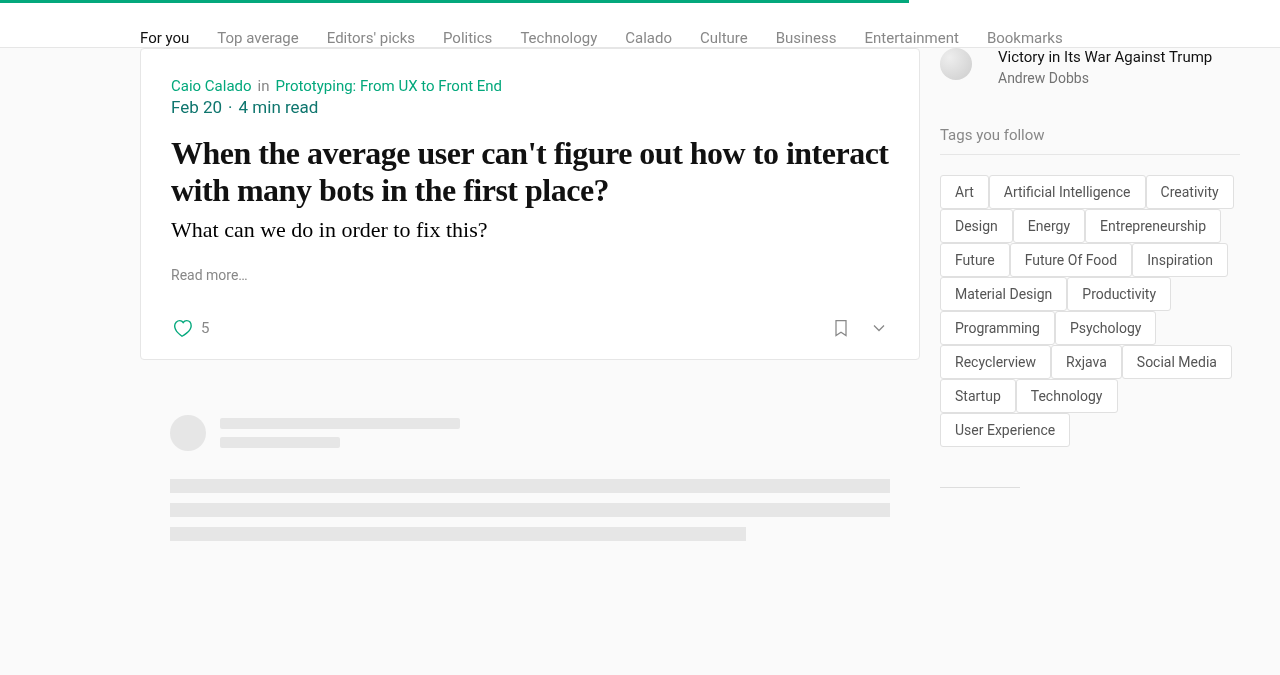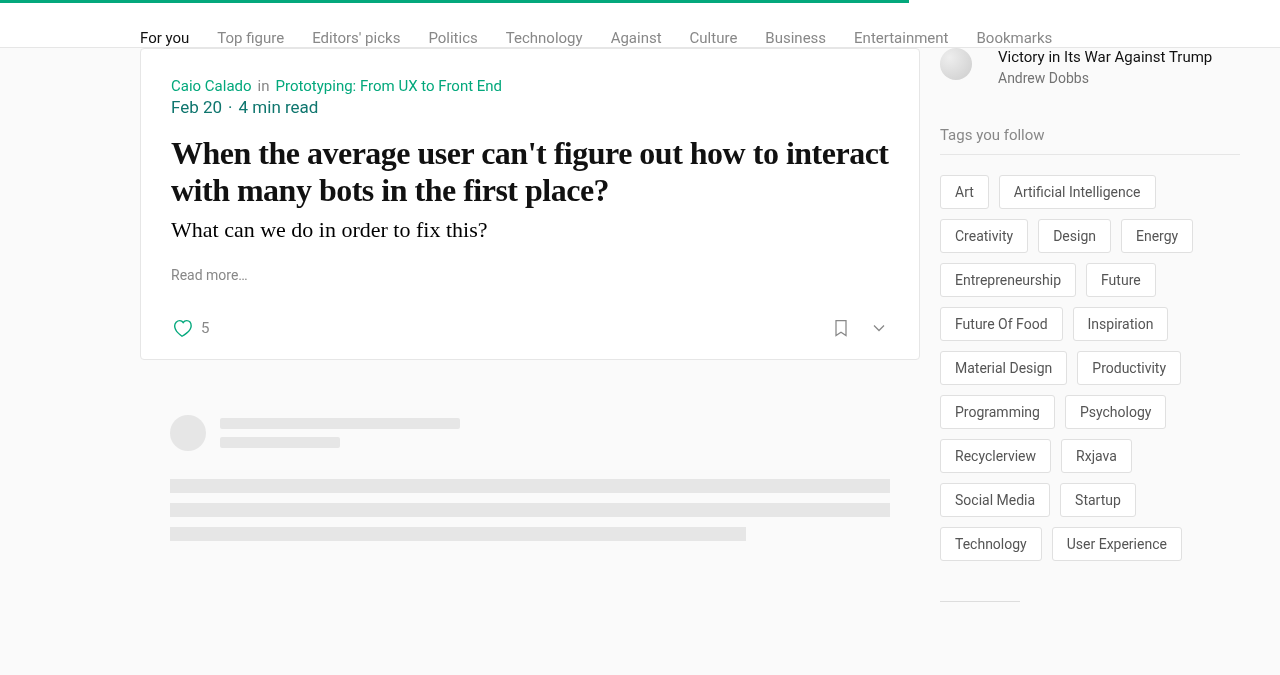--- a/index.html
+++ b/index.html
@@ -34,37 +34,37 @@
 .ph-stack{display:flex;flex-direction:column;gap:8px}
 .ph-line{height:11px;background:#e6e6e6;border-radius:2px}
 .ph-long{width:240px}
 .ph-med{width:120px}
 .ph-block{height:14px;background:#e6e6e6;margin-bottom:10px}
 .reading-item{display:flex;gap:26px;margin-bottom:16px}
 .r-avatar{width:32px;height:32px;border-radius:50%;background:#ddd;flex-shrink:0;background-image:radial-gradient(circle at 30% 30%,#eee,#ccc)}
 .r-title{font-size:15px;color:#111;line-height:1.3}
 .r-author{font-size:14px;color:#737373;margin-top:2px}
 .sec-title{font-size:15px;color:#888;padding-bottom:10px;border-bottom:1px solid #e6e6e6;margin:40px 0 20px}
-.tags{display:flex;flex-wrap:wrap;gap:10px}
+.tags{display:flex;flex-wrap:wrap;}
 .tag{background:#fff;border:1px solid #e0e0e0;padding:8px 14px;font-size:14px;color:#555;border-radius:3px;cursor:pointer}
 .footer-rule{width:80px;height:1px;background:#ddd;margin-bottom:0}
 </style>
 </head>
 <body>
 
 <div class="progress-bar"></div>
 
 <nav class="topnav">
   <ul>
       <li class="active">For you</li>
-      <li>Top figure</li>
+      <li>Top average</li>
       <li>Editors' picks</li>
       <li>Politics</li>
       <li>Technology</li>
-      <li>Against</li>
+      <li>Calado</li>
       <li>Culture</li>
       <li>Business</li>
       <li>Entertainment</li>
       <li>Bookmarks</li>
     </ul>
 </nav>
 
 <div class="page">
   <main class="main">
     <article class="card">

